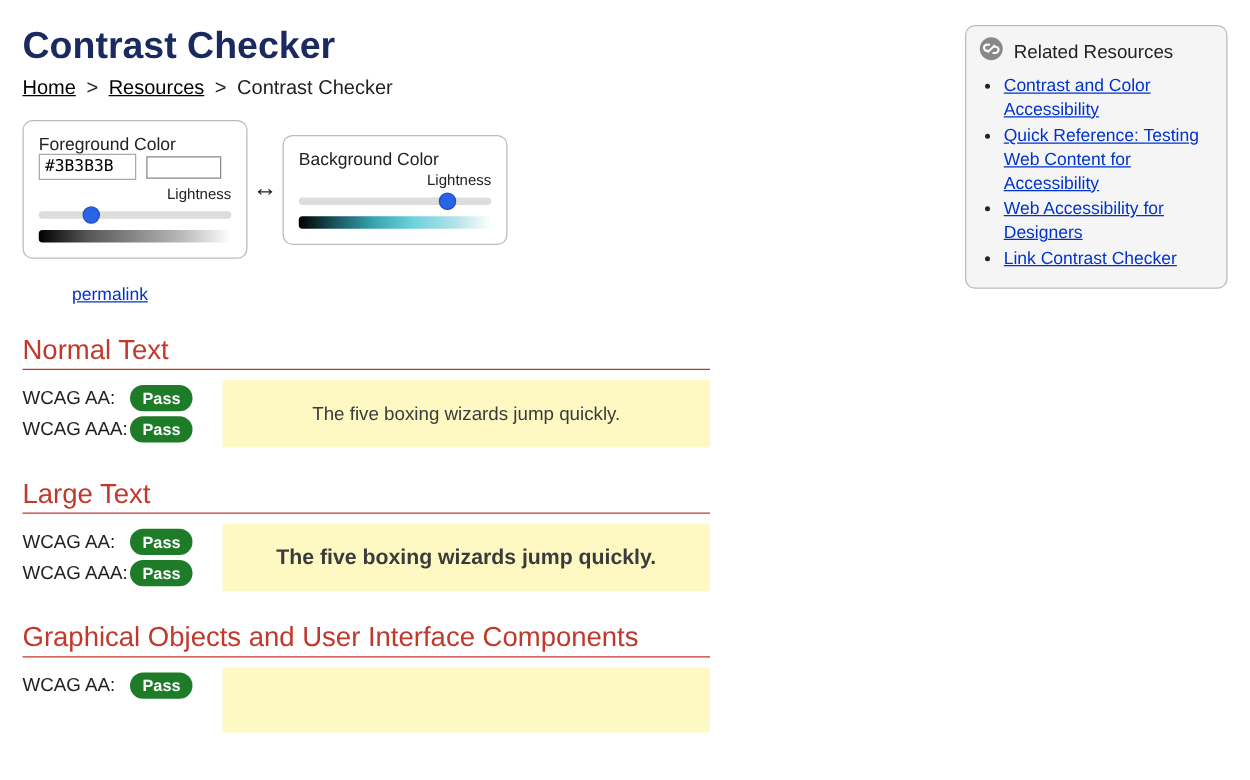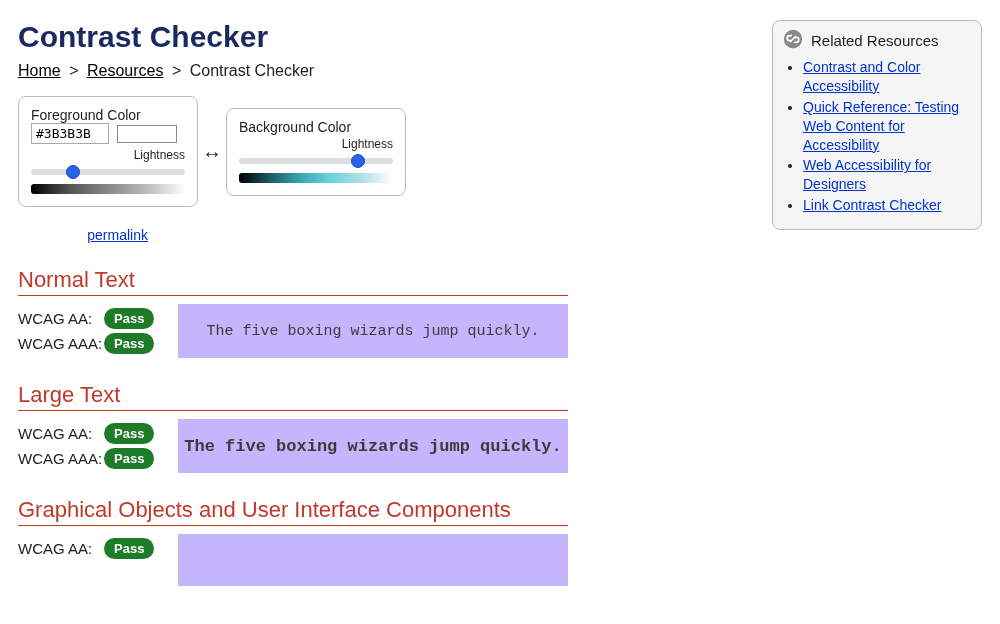--- a/index.html
+++ b/index.html
@@ -90,21 +90,21 @@
       padding: 8px 16px 10px;
       display: inline-block;
       text-align: center;
       margin-left: 8px;
     }
     .ratiolbl { font-size: 15px; }
     .ratioval { font-size: 30px; font-weight: 700; }
     .ratiodenom { font-weight:400; }
     .permalink {
       display: block;
-      text-align: right;
+      text-align: center;
       color: #0033cc;
       text-decoration: underline;
       font-size: 14px;
       margin-top: 6px;
       width: 120px;
       margin-left:10px;
     }
     h2 {
       color: #c0392b;
       font-weight: 400;
@@ -129,28 +129,27 @@
       background: #1e7b28;
       color: #fff;
       padding: 3px 10px;
       border-radius: 11px;
       font-weight:700;
       font-size:13px;
     }
     .sample {
       flex: 1;
       max-width: 390px;
-      background: #c4b5fd;
+      background: #fef9c3;
       color: #3b3b3b;
       display: flex;
       align-items: center;
       justify-content: center;
       min-height: 52px;
       font-size: 15px;
-      font-family: Liberation Mono, monospace;
     }
     .sample.large { font-size: 17px; font-weight: 700; }
     .sample.ui { flex-direction: column; gap: 6px; padding: 10px 0 14px; }
     
     .relbox {
       border: 1px solid #bbb;
       border-radius: 8px;
       background: #f5f5f5;
       padding: 8px 10px 12px;
     }

